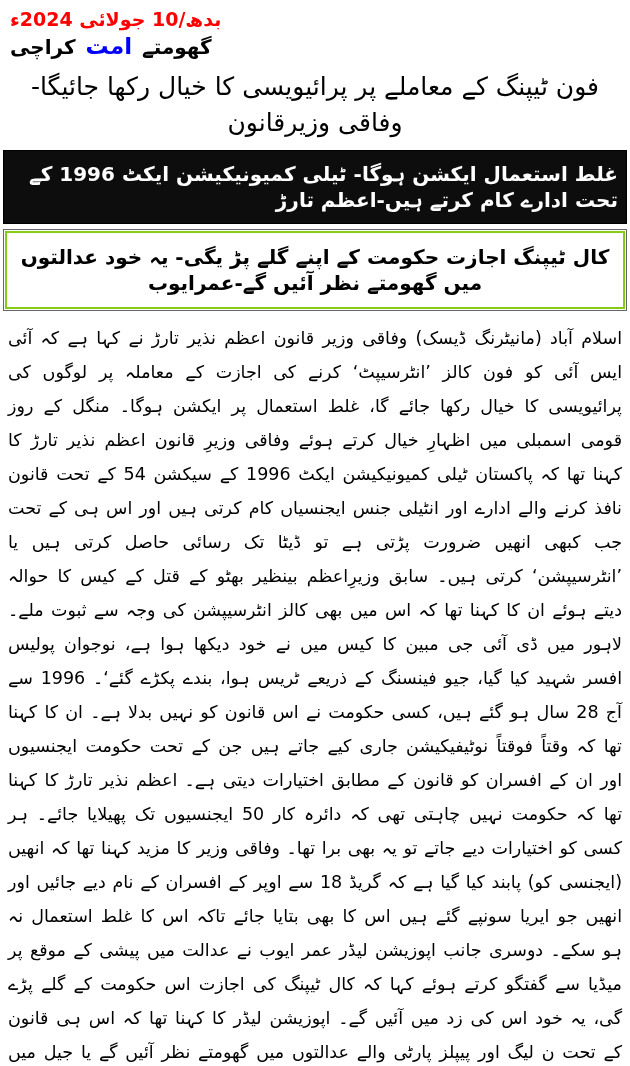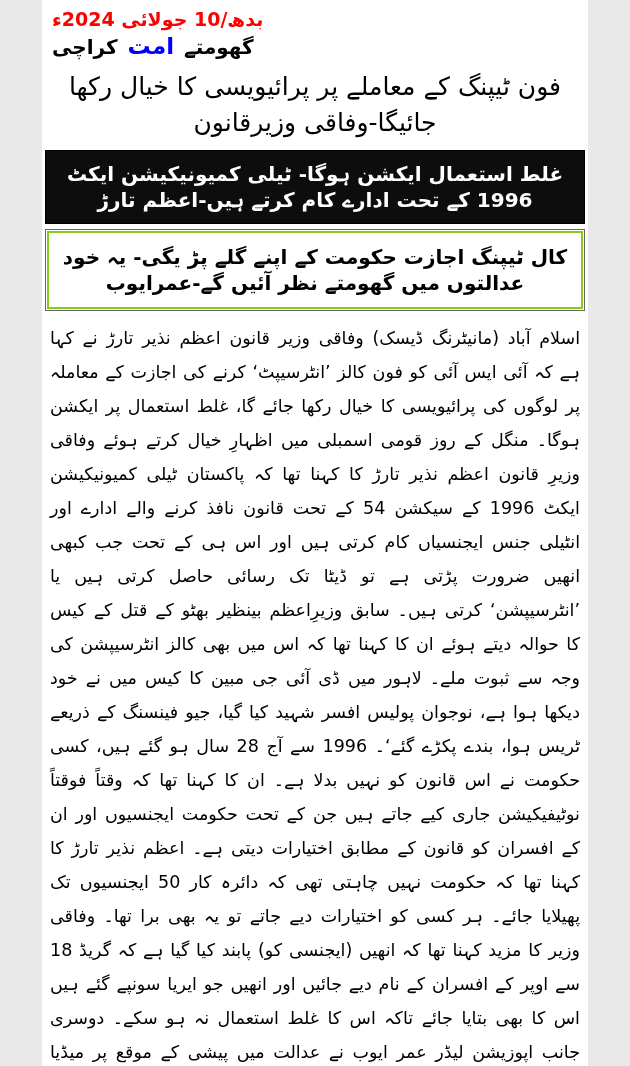--- a/index.html
+++ b/index.html
@@ -1,19 +1,19 @@
 <!DOCTYPE html>
 <html lang="ur" dir="rtl" style="--date-red: #ff0000; --brand-blue: #0000ff; --band-bg: #0d0d0d; --band-text: #ffffff;"><head>
 <meta charset="utf-8">
 <style>
   * { margin: 0; padding: 0; box-sizing: border-box; }
   html, body { background: #e9e9e9; }
   .page {
     position: relative;
-    width: 546px;
+    width: 630px;
     height: 1066px;
     margin: 0 auto;
     background: #ffffff;
     overflow: hidden;
     direction: rtl;
     font-family: "DejaVu Sans", sans-serif;
     color: #000;
   }
   .top {
     text-align: left;
@@ -41,21 +41,21 @@
     text-align: center;
     line-height: 1.45;
     margin: 10px 8px 8px;
     letter-spacing: -0.5px;
   }
   .kicker-dark {
     background: var(--band-bg, #0d0d0d);
     color: var(--band-text, #ffffff);
     font-size: 20px;
     font-weight: bold;
-    text-align: center;
+    text-align: right;
     margin: 4px 3px 0;
     padding: 10px 8px;
     line-height: 1.3;
     border: 1px solid #000;
   }
   .kicker-boxed {
     border: 2px solid #84cc16;
     outline: 1px solid #666;
     outline-offset: 1px;
     background: #fff;

